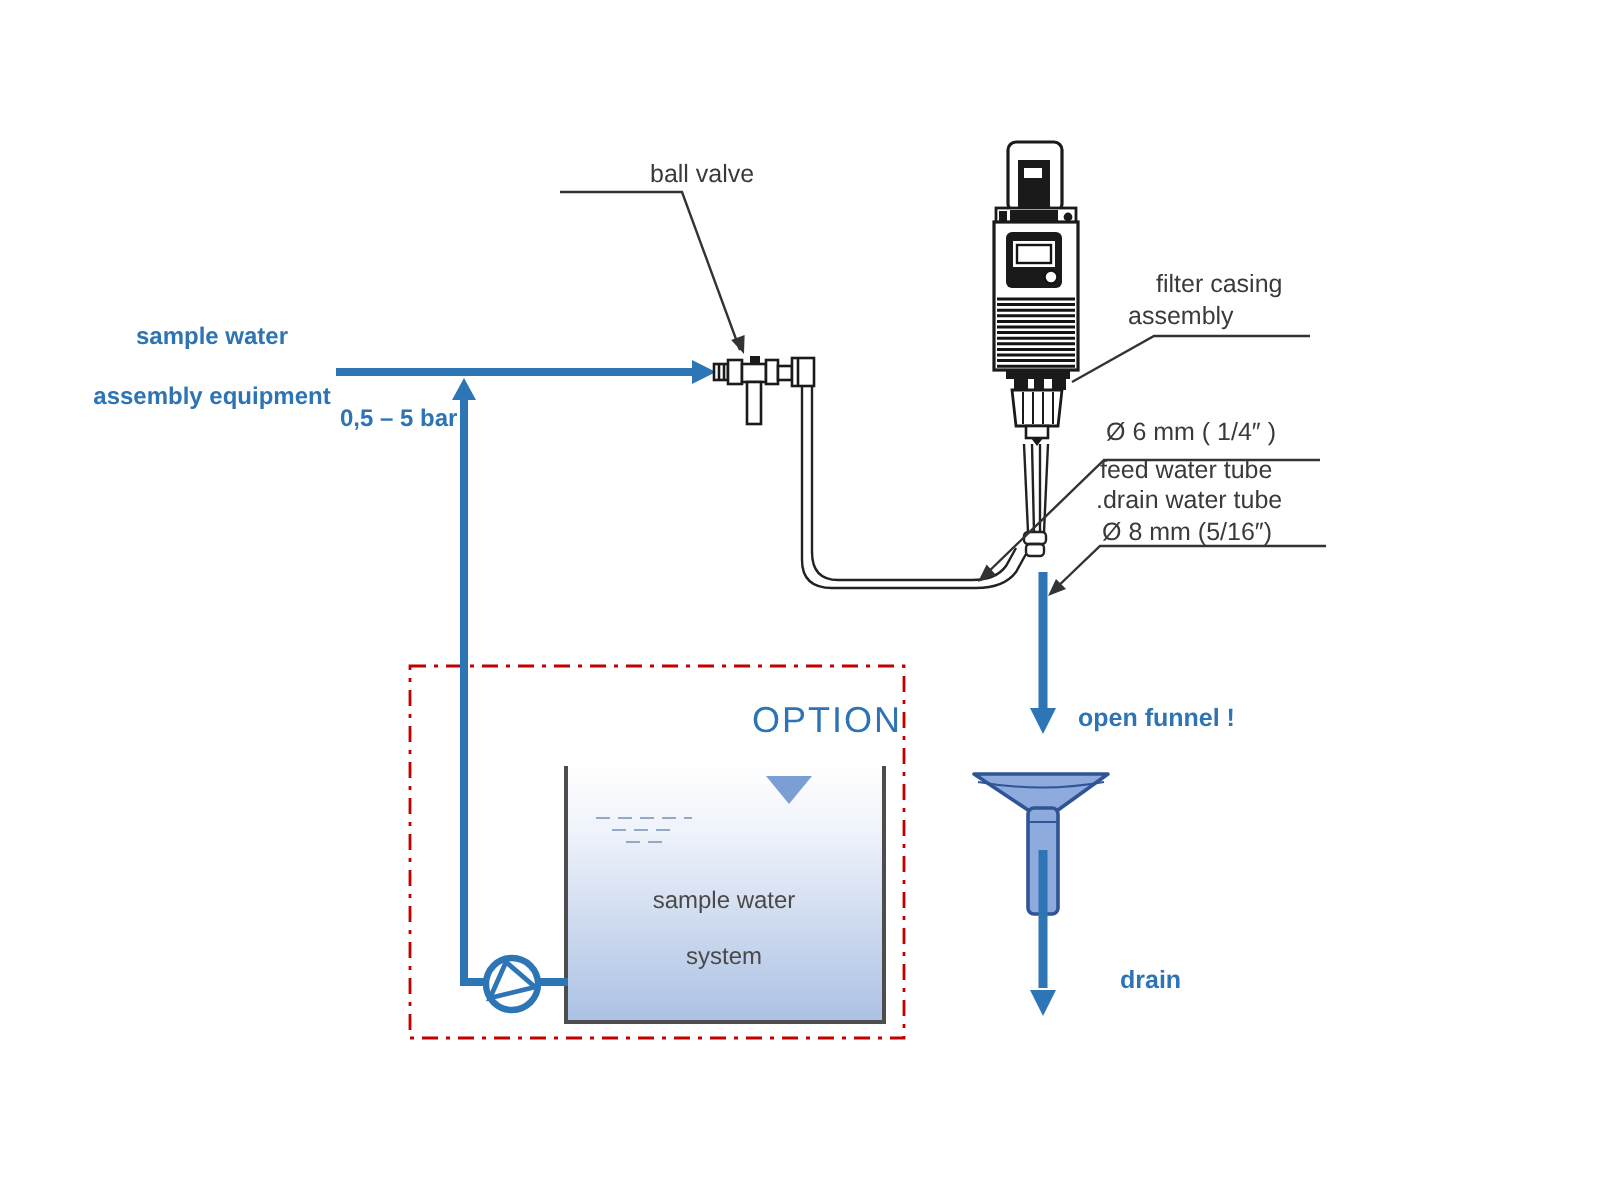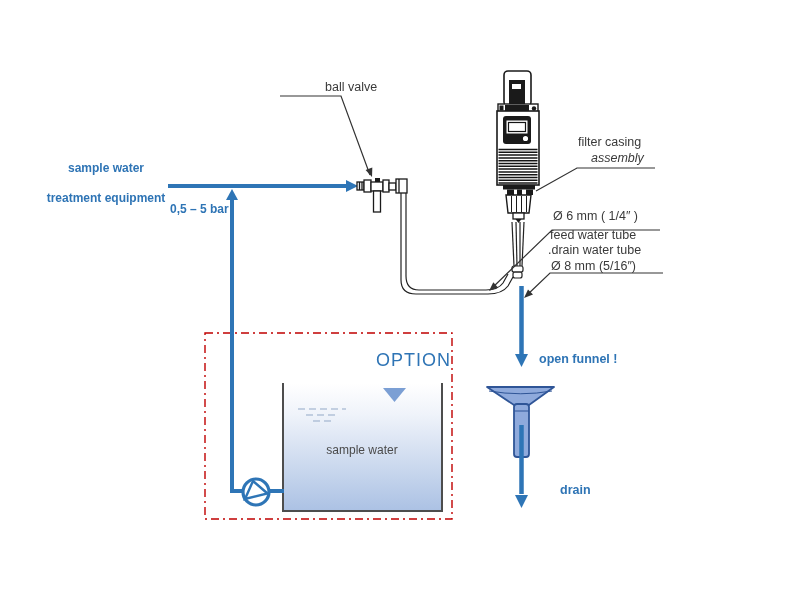--- a/index.html
+++ b/index.html
@@ -174,36 +174,37 @@
       <polygon class="leader-head" points="372,177 372.3,167.5 365.6,170"></polygon>
       <path class="leader" d="M655,168 L577,168 L536,191"></path>
       <path class="leader" d="M660,230 L552,230 L491,289"></path>
       <polygon class="leader-head" points="489,291 498,287.5 493.3,282.3"></polygon>
       <path class="leader" d="M663,273 L550,273 L526,296"></path>
       <polygon class="leader-head" points="524,298 533,294.5 528,289.5"></polygon>
     </g>
   </svg>
 
   <div class="t blue ctr" style="left:26px;top:162px;width:160px;">sample water</div>
-  <div class="t blue ctr" style="left:26px;top:192px;width:160px;">treatment equipment</div>
+  <div class="t blue ctr" style="left:26px;top:192px;width:160px;">assembly equipment</div>
 
   <div class="t blue" style="left:170px;top:203px;">0,5 – 5 bar</div>
 
 
   <div class="t dark" style="left:281px;top:80px;margin-left:44px;">ball valve</div>
 
   <div class="t dark" style="left:578px;top:135px;">filter casing</div>
-  <div class="t dark" style="left:591px;top:151px;font-style:italic;">assembly</div>
+  <div class="t dark" style="left:564px;top:151px;">assembly</div>
 
   <div class="t dark" style="left:550px;top:196px;margin-top:32px;">feed water tube</div>
   <div class="t dark" style="left:553px;top:209px;">Ø 6 mm ( 1/4″ )</div>
 
   <div class="t dark" style="left:548px;top:243px;">.drain water tube</div>
   <div class="t dark" style="left:551px;top:259px;">Ø 8 mm (5/16″)</div>
 
   <div class="t option" style="left:376px;top:350px;">OPTION</div>
 
   <div class="t tanktxt ctr" style="left:292px;top:444px;width:140px;">sample water</div>
+  <div class="t tanktxt ctr" style="left:292px;top:472px;width:140px;">system</div>
 
   <div class="t blue" style="left:539px;top:352px;font-size:12.5px;">open funnel !</div>
   <div class="t blue" style="left:560px;top:483px;font-size:12.5px;">drain</div>
 
 </div>
 
 </body></html>

